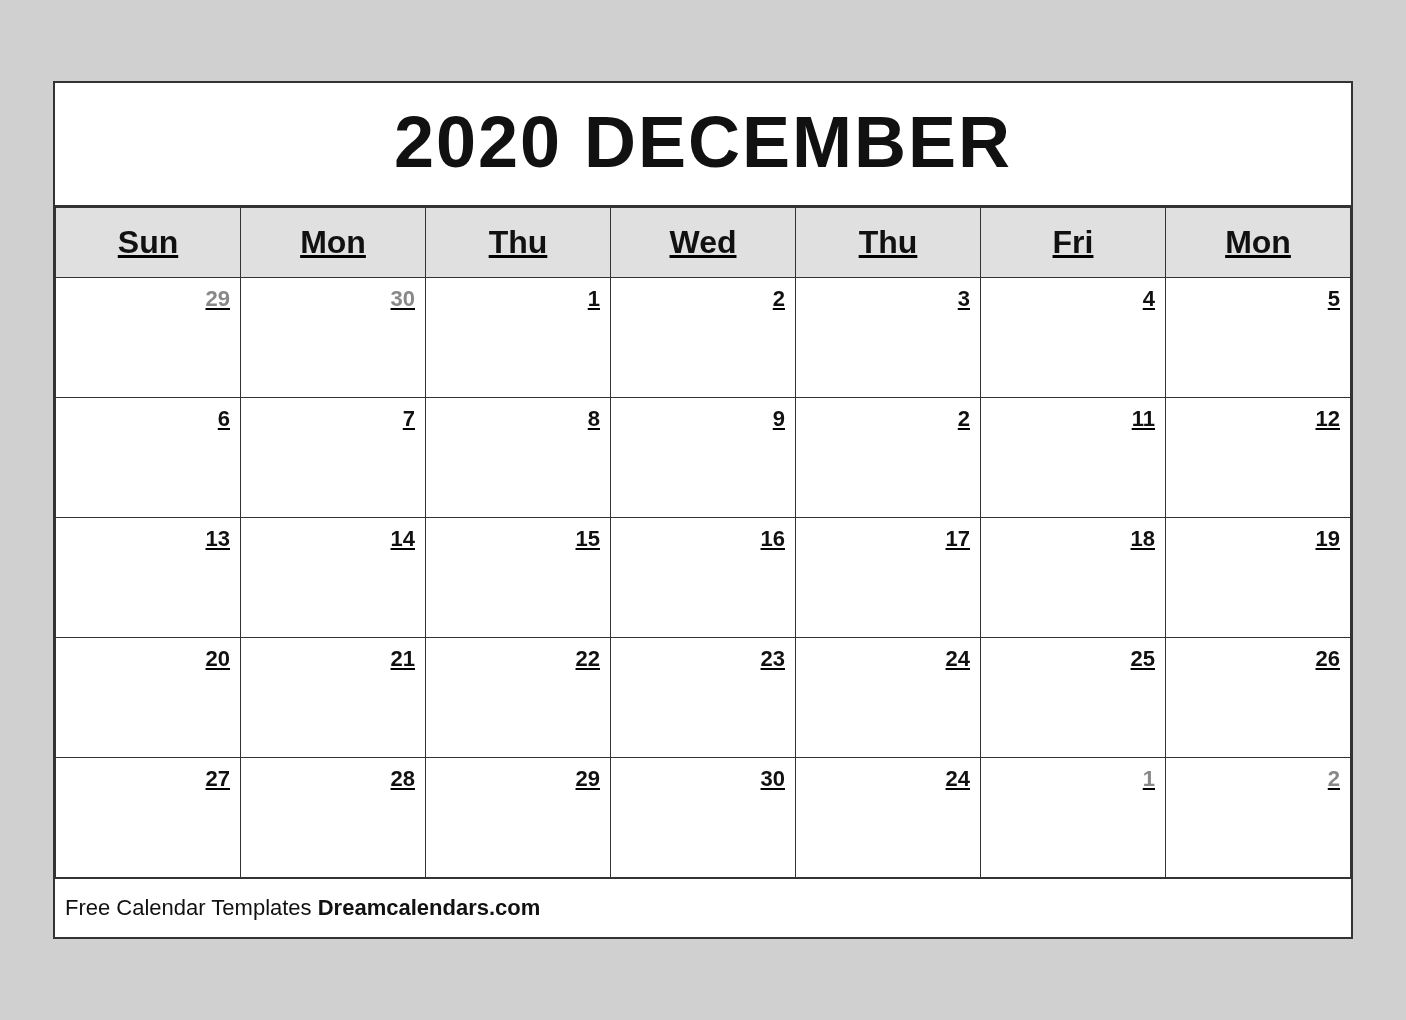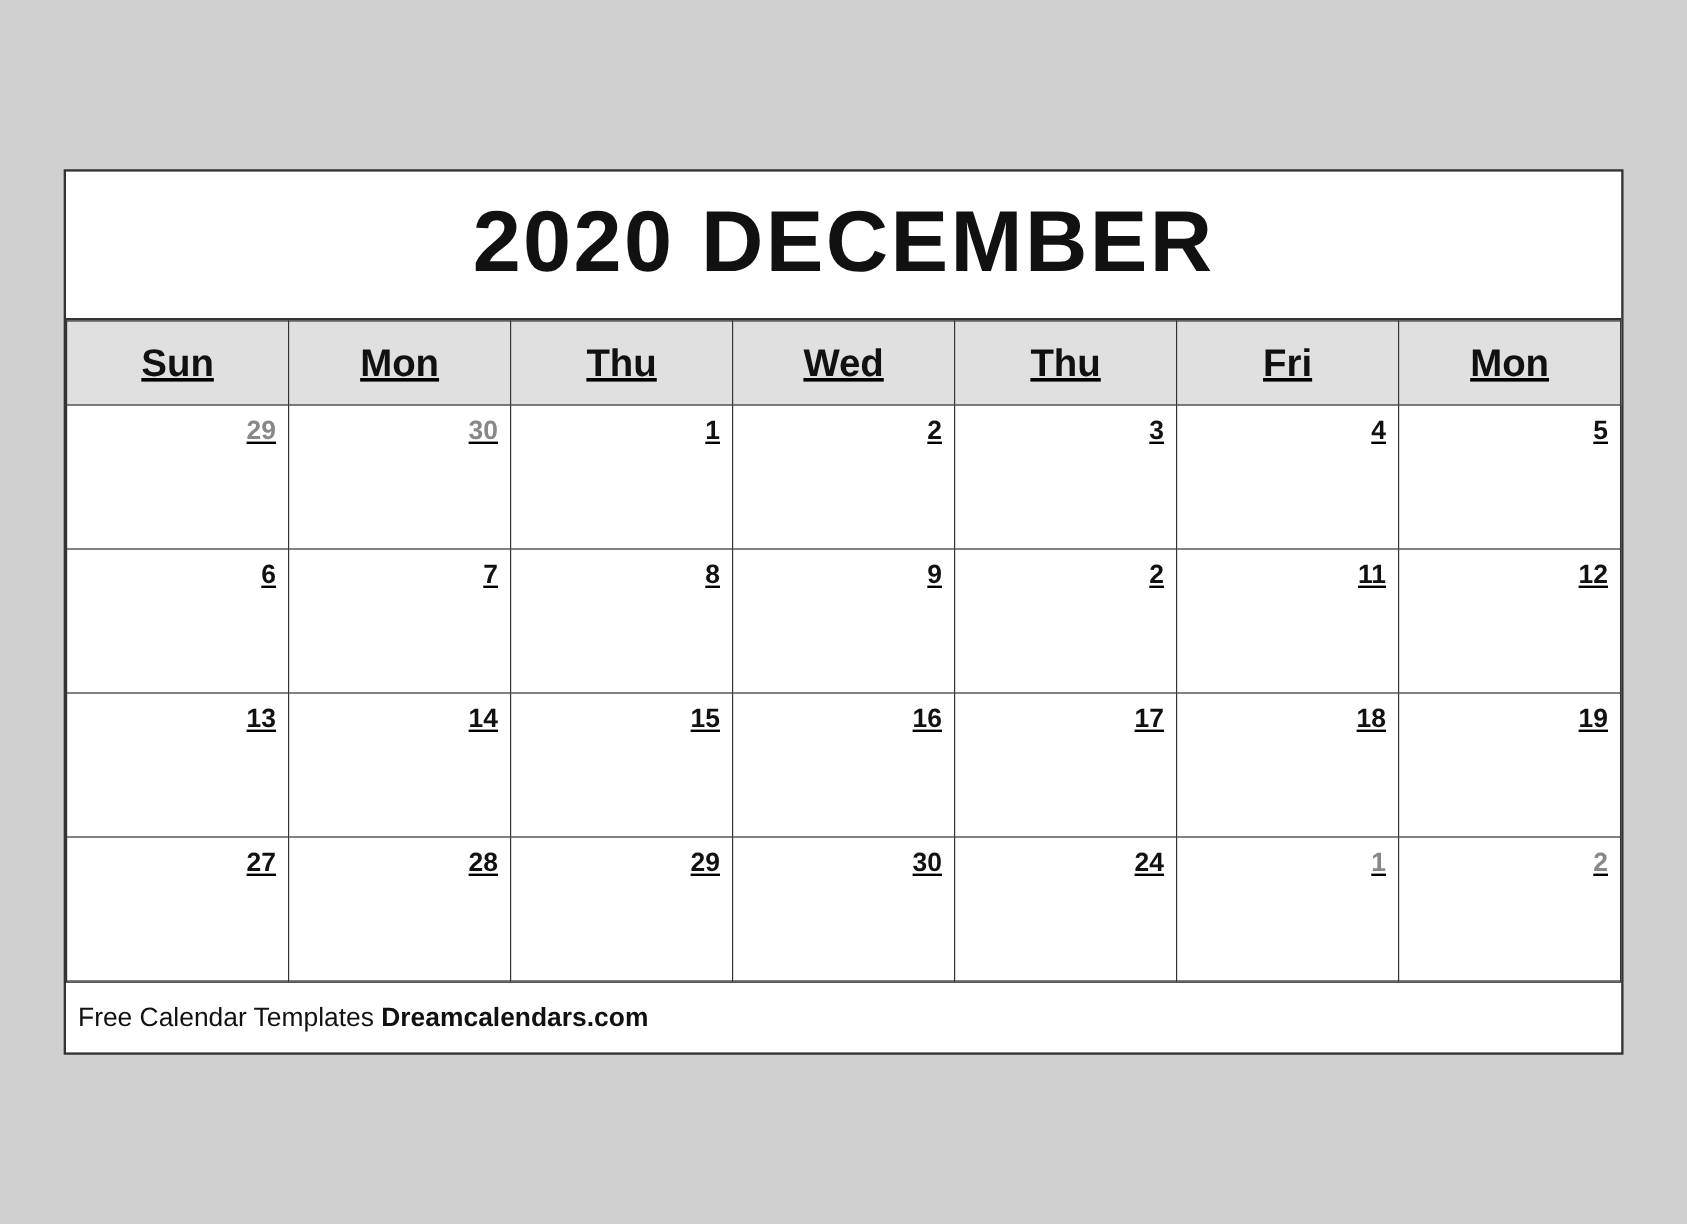--- a/index.html
+++ b/index.html
@@ -121,20 +121,29 @@
         <tr>
           <td>13</td>
           <td>14</td>
           <td>15</td>
           <td>16</td>
           <td>17</td>
           <td>18</td>
           <td>19</td>
         </tr>
         <tr>
+          <td>20</td>
+          <td>21</td>
+          <td>22</td>
+          <td>23</td>
+          <td>24</td>
+          <td>25</td>
+          <td>26</td>
+        </tr>
+        <tr>
           <td>27</td>
           <td>28</td>
           <td>29</td>
           <td>30</td>
           <td>24</td>
           <td class="other-month">1</td>
           <td class="other-month">2</td>
         </tr>
       </tbody>
   </table>

